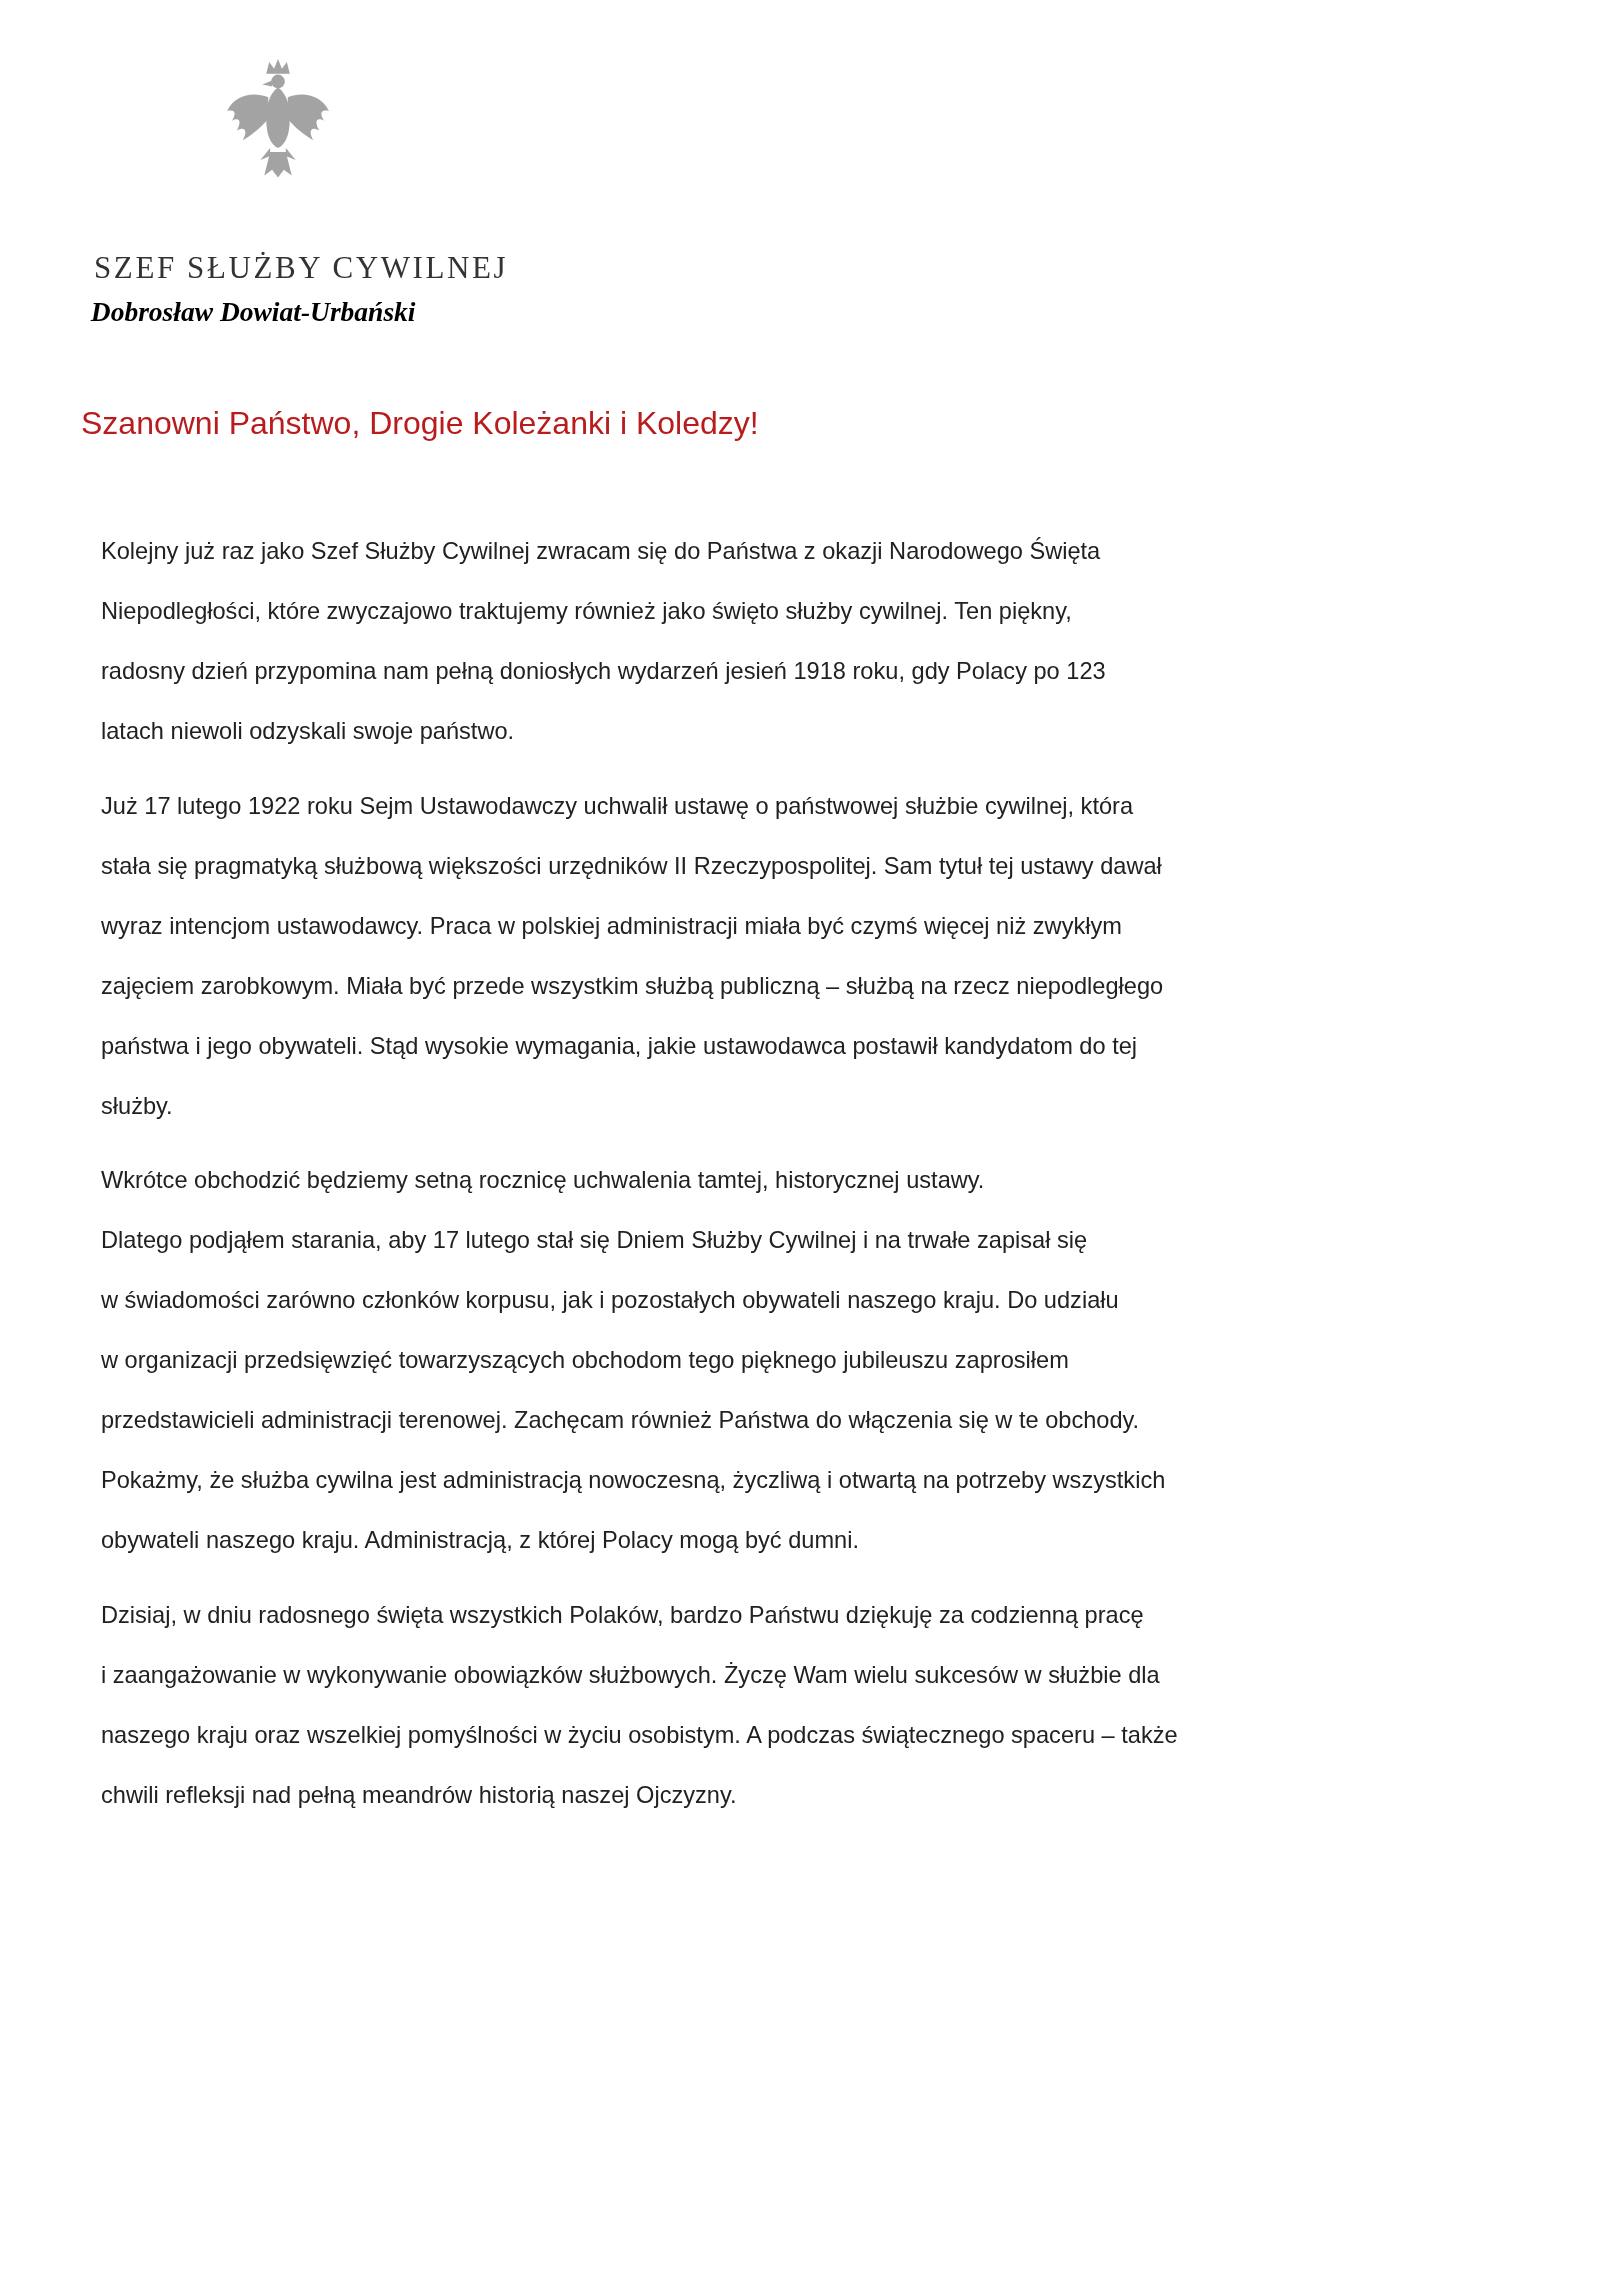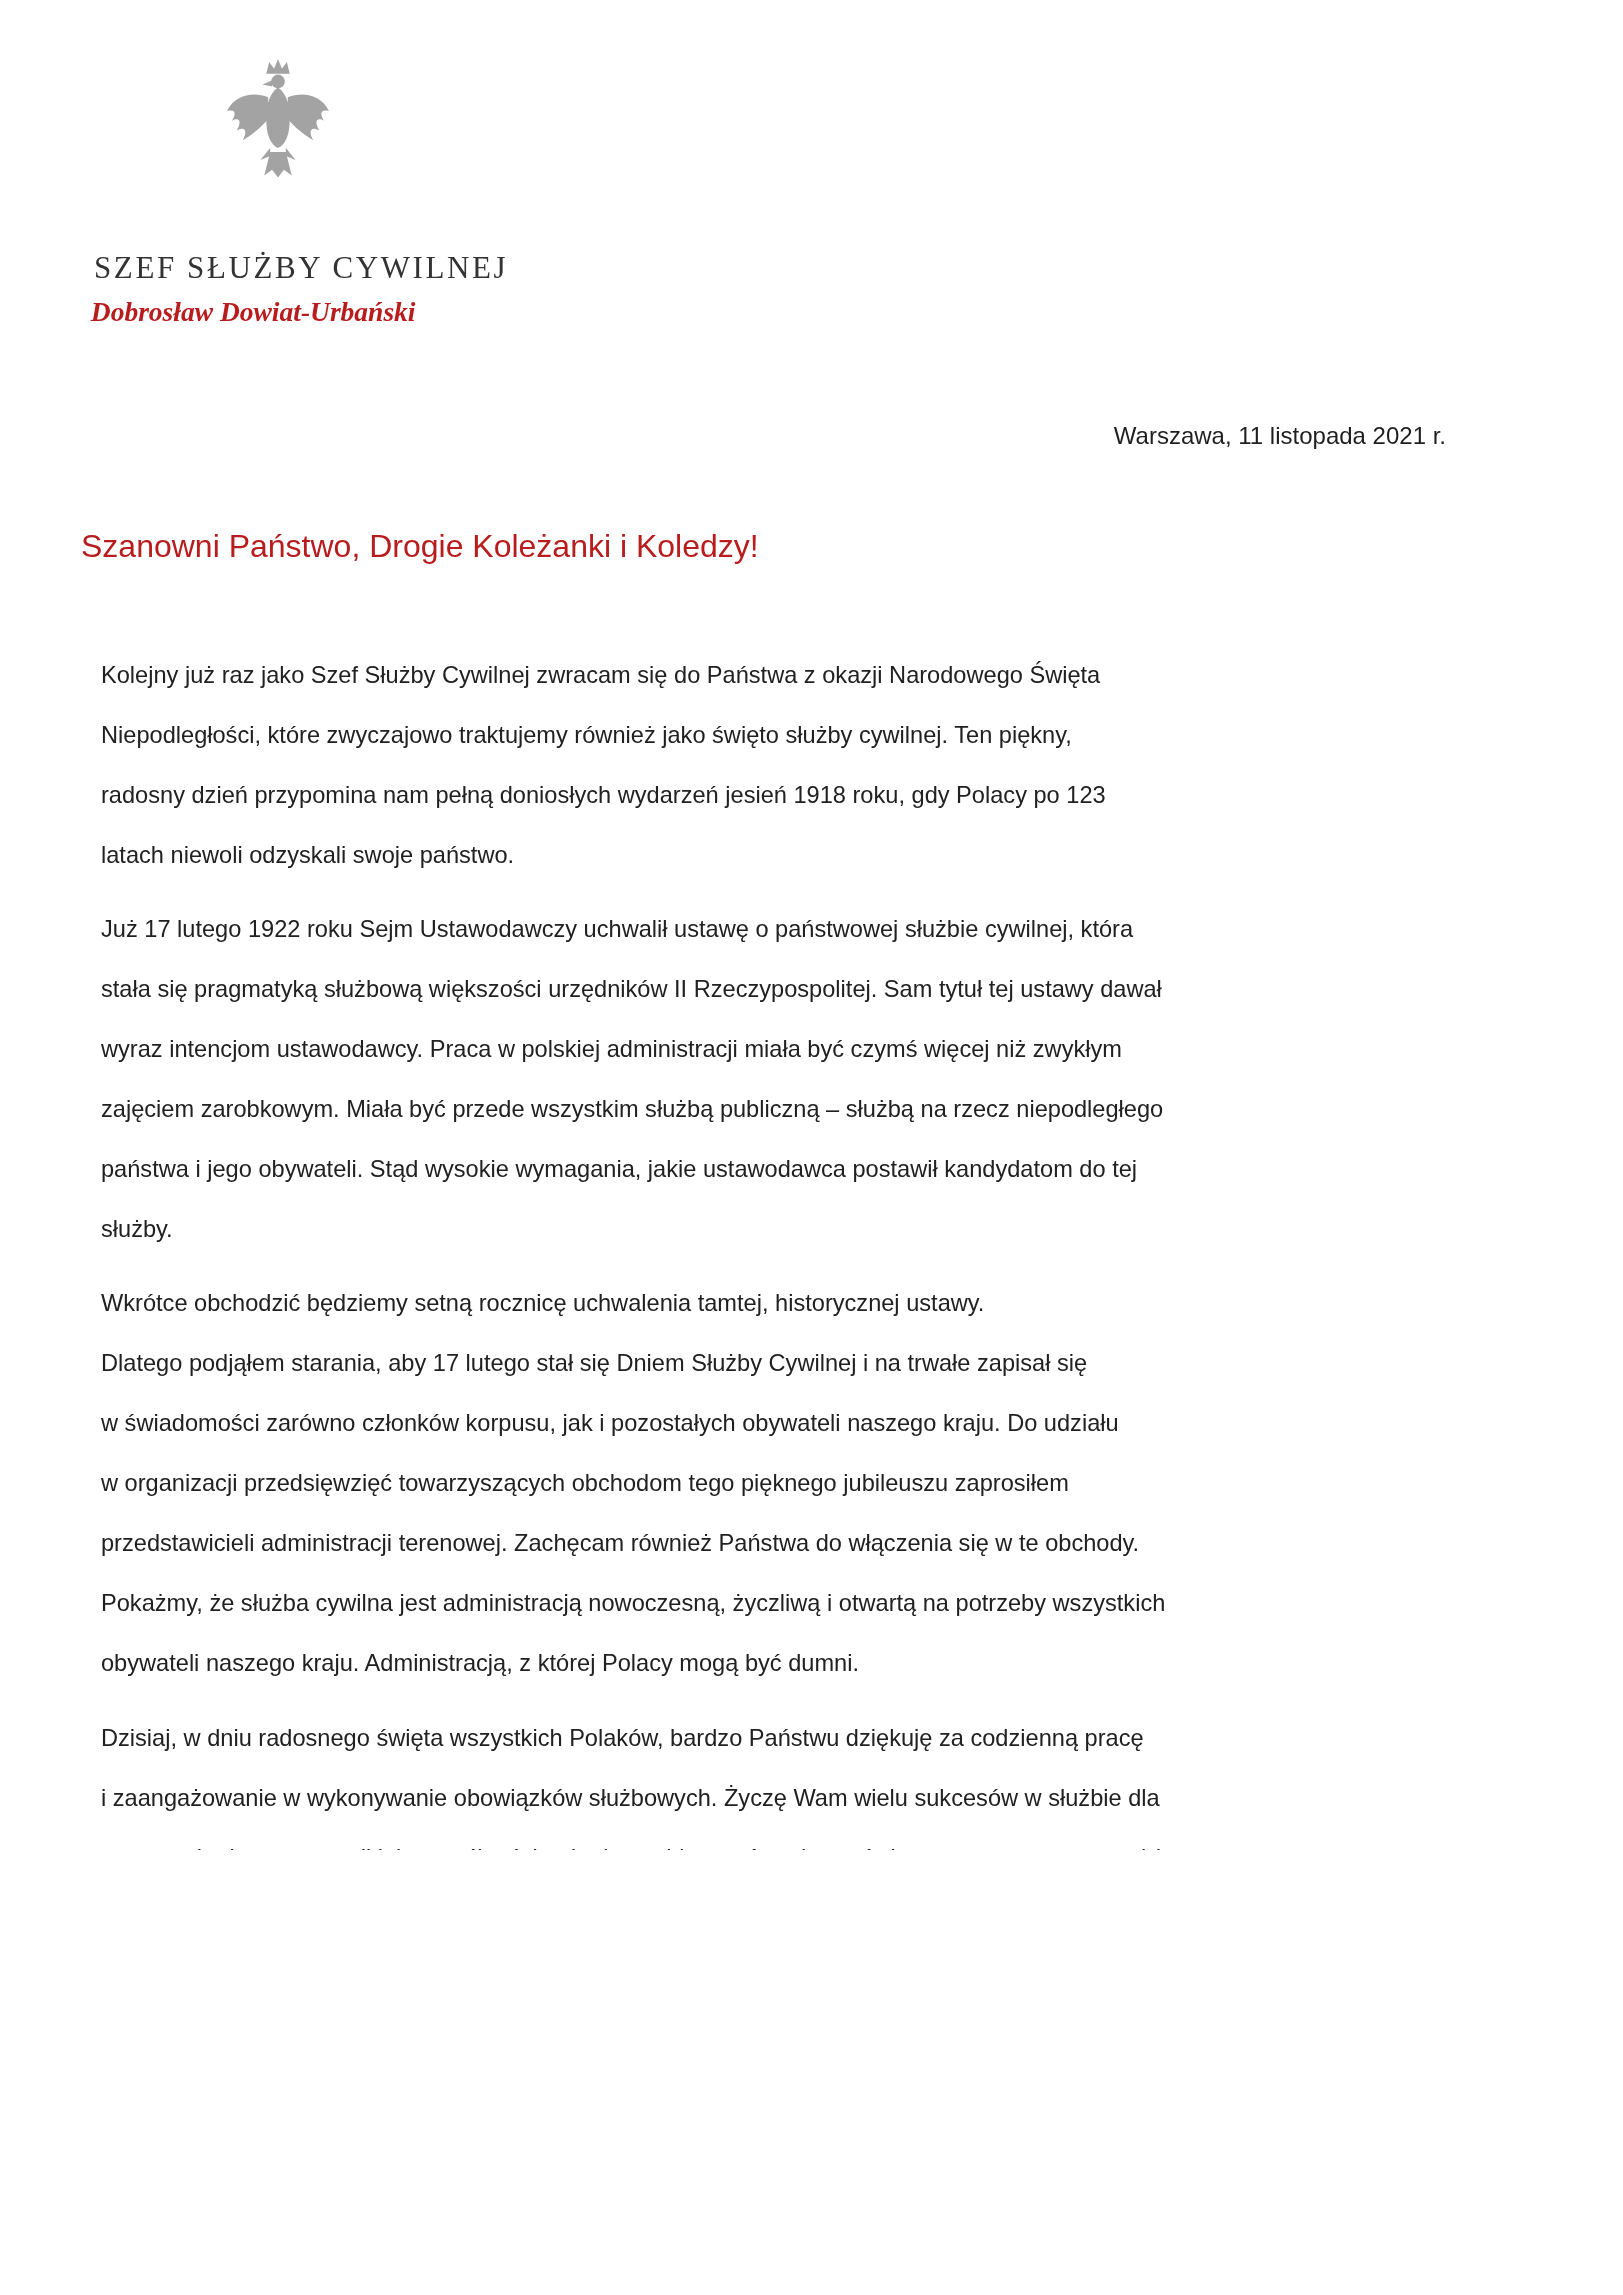--- a/index.html
+++ b/index.html
@@ -34,21 +34,21 @@
     color: #333333;
     line-height: 1.15;
   }
   .official-name {
     margin-top: 9.2px;
     margin-left: 9.8px;
     font-family: "Liberation Serif", serif;
     font-style: italic;
     font-weight: bold;
     font-size: 27.5px;
-    color: #b91c1c;
+    color: #000000;
     line-height: 1.2;
   }
   .dateline {
     margin-top: 92px;
     text-align: right;
     font-size: 24px;
     line-height: 1.3;
     color: #1f1f1f;
   }
   .salutation {
@@ -100,21 +100,20 @@
 
         <path d="M52,98 L46,122 L54,116 L60,124 L66,116 L74,122 L68,98 Z"></path>
       </g>
     </svg>
   </div>
 
   <div class="office-title">SZEF SŁUŻBY CYWILNEJ</div>
 
   <div class="official-name">Dobrosław Dowiat-Urbański</div>
 
-  <div class="dateline">Warszawa, 11 listopada 2021 r.</div>
 
   <div class="salutation">Szanowni Państwo, Drogie Koleżanki i Koledzy!</div>
 
   <div class="body-text">
     <p class="para">Kolejny już raz jako Szef Służby Cywilnej zwracam się do Państwa z okazji Narodowego Święta
 Niepodległości, które zwyczajowo traktujemy również jako święto służby cywilnej. Ten piękny,
 radosny dzień przypomina nam pełną doniosłych wydarzeń jesień 1918 roku, gdy Polacy po 123
 latach niewoli odzyskali swoje państwo.</p>
     <p class="para">Już 17 lutego 1922 roku Sejm Ustawodawczy uchwalił ustawę o państwowej służbie cywilnej, która
 stała się pragmatyką służbową większości urzędników II Rzeczypospolitej. Sam tytuł tej ustawy dawał

